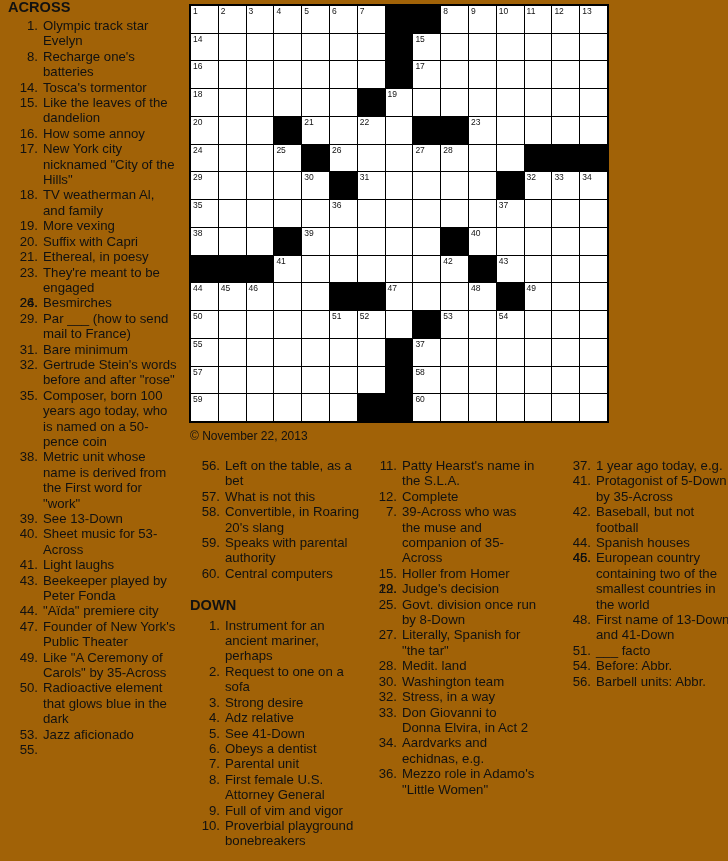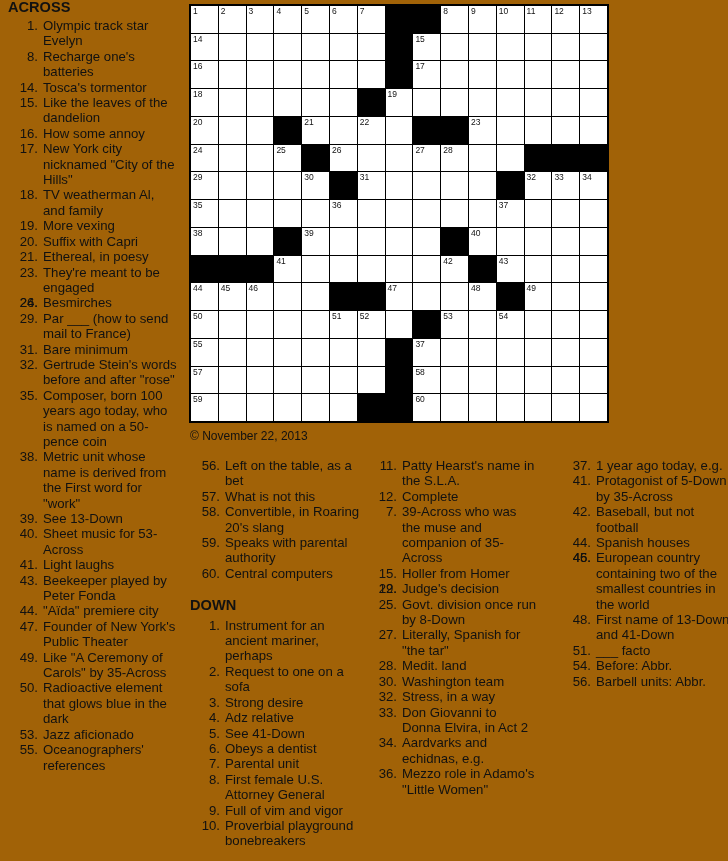--- a/index.html
+++ b/index.html
@@ -61,21 +61,21 @@
         <li class="clue"><span class="num">38.</span><span class="txt"><div>Metric unit whose</div><div>name is derived from</div><div>the First word for</div><div>"work"</div></span></li>
         <li class="clue"><span class="num">39.</span><span class="txt"><div>See 13-Down</div></span></li>
         <li class="clue"><span class="num">40.</span><span class="txt"><div>Sheet music for 53-</div><div>Across</div></span></li>
         <li class="clue"><span class="num">41.</span><span class="txt"><div>Light laughs</div></span></li>
         <li class="clue"><span class="num">43.</span><span class="txt"><div>Beekeeper played by</div><div>Peter Fonda</div></span></li>
         <li class="clue"><span class="num">44.</span><span class="txt"><div>"Aïda" premiere city</div></span></li>
         <li class="clue"><span class="num">47.</span><span class="txt"><div>Founder of New York's</div><div>Public Theater</div></span></li>
         <li class="clue"><span class="num">49.</span><span class="txt"><div>Like "A Ceremony of</div><div>Carols" by 35-Across</div></span></li>
         <li class="clue"><span class="num">50.</span><span class="txt"><div>Radioactive element</div><div>that glows blue in the</div><div>dark</div></span></li>
         <li class="clue"><span class="num">53.</span><span class="txt"><div>Jazz aficionado</div></span></li>
-        <li class="clue"><span class="num">55.</span><span class="txt"><div>Oceanographers'</div><div>references</div></span></li>
+        <li class="clue"><span class="num">55.</span></li>
       </ul>
   </div>
 
   <div class="grid" id="grid">
       <div class="cell">
         <span class="cellnum">1</span>
       </div>
       <div class="cell">
         <span class="cellnum">2</span>
       </div>

